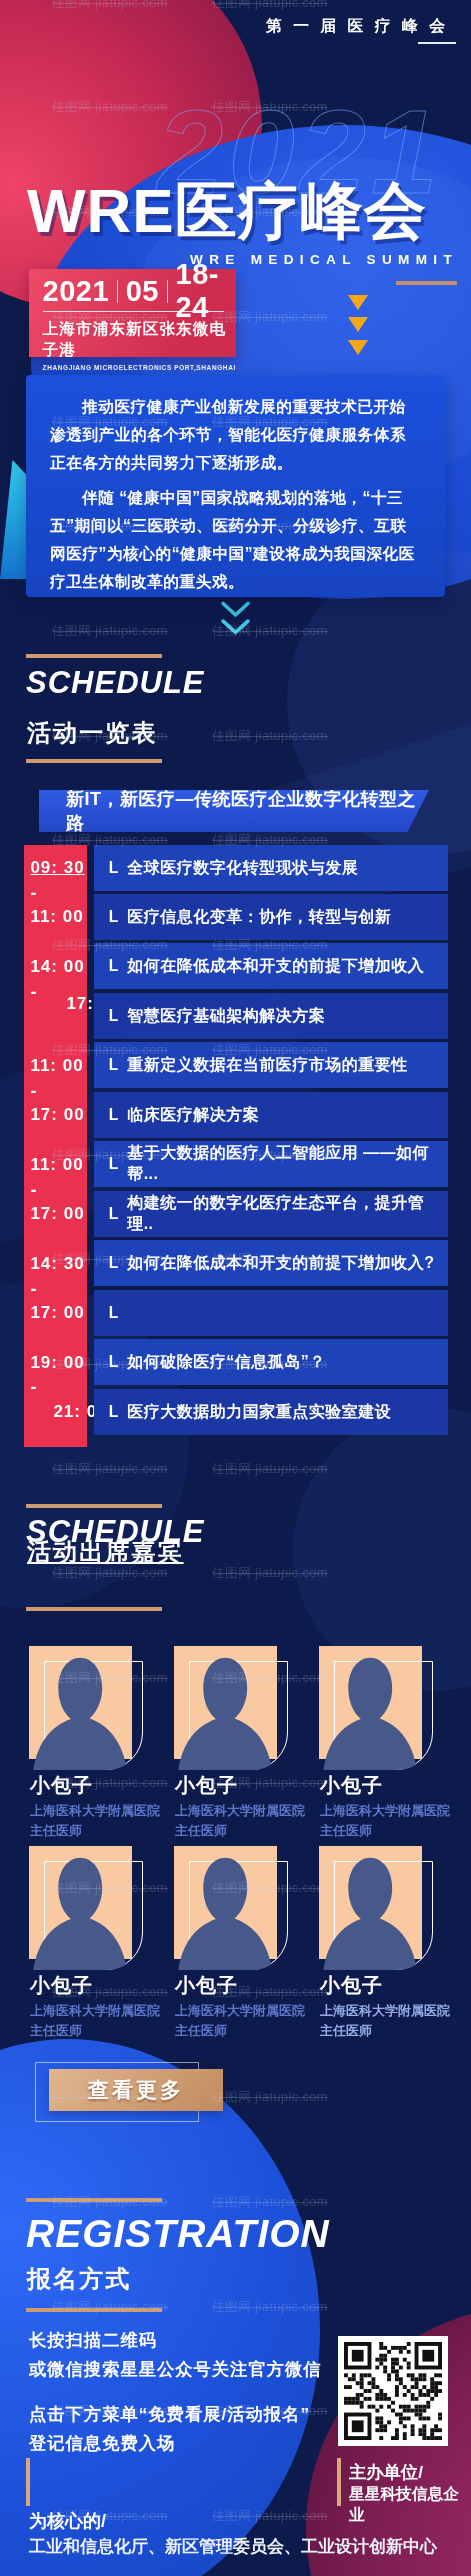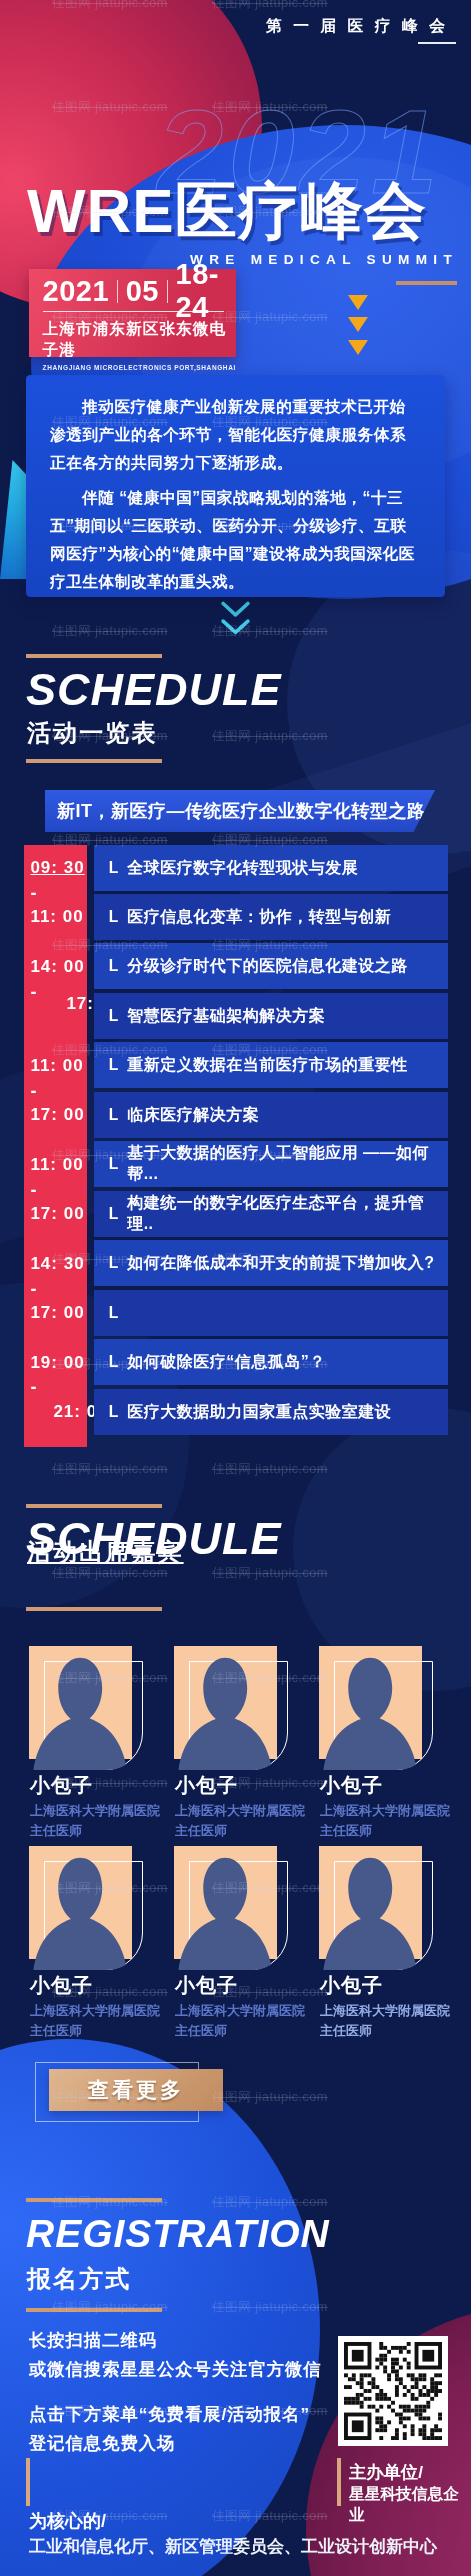--- a/index.html
+++ b/index.html
@@ -54,29 +54,29 @@
   
   .intro-panel{left:26px;top:375px;width:419px;height:222px;z-index:10;border-radius:4.2px;
       background:linear-gradient(180deg,#1c50dc 0%,#1644c2 100%);
       padding:18px 24px 0 24px;box-sizing:border-box;box-shadow:0 6.3px 15.7px rgba(5,15,60,0.35);}
   .intro-panel p{margin:0;font-size:15.7px;line-height:28px;font-weight:600;text-indent:32px;letter-spacing:0.5px;}
   .intro-panel p + p{margin-top:7.3px;}
   .chevrons{left:220px;top:600px;z-index:10;}
 
   
   .sec-line{position:absolute;left:26px;width:136px;height:4.2px;background:#cf9b72;z-index:10;}
-  .sec-en{position:absolute;left:26px;font-size:45px;line-height:1;font-weight:900;font-style:italic;
+  .sec-en{position:absolute;left:26px;font-size:31px;line-height:1;font-weight:900;font-style:italic;
       letter-spacing:1px;z-index:10;}
   .sec-cn{position:absolute;left:27px;font-size:24px;font-weight:bold;letter-spacing:2.1px;z-index:10;}
 
   
-  .table-banner{left:45px;top:790px;width:390px;height:42px;z-index:10;
+  .table-banner{left:39px;top:790px;width:390px;height:42px;z-index:10;
       background:linear-gradient(180deg,#2f5ae2,#2348c6);
       clip-path:polygon(0 0,100% 0,94.5% 100%,0 100%);
-      display:flex;align-items:center;padding-left:12px;box-sizing:border-box;
+      display:flex;align-items:center;padding-left:27px;box-sizing:border-box;
       font-size:18px;font-weight:bold;letter-spacing:0.5px;}
   .time-col{left:23.6px;top:845px;width:63px;height:602px;background:#ea3150;z-index:10;}
   .time{position:absolute;left:0;width:63px;height:46px;display:flex;align-items:center;
       padding-left:6.8px;box-sizing:border-box;font-size:17px;font-weight:bold;letter-spacing:1px;}
   .dash{position:absolute;left:6.8px;height:21px;font-size:18px;font-weight:bold;}
   .t-row{position:absolute;left:94px;width:354px;height:46px;z-index:10;display:flex;align-items:center;
       padding-left:14.7px;box-sizing:border-box;font-size:16px;font-weight:600;letter-spacing:0.5px;}
   .t-row.even{background:#1e42b8;}
   .t-row.odd{background:#1a37a4;}
   .bullet{font-weight:bold;margin-right:8.4px;font-size:15.7px;}
@@ -193,21 +193,21 @@
   <div class="t-row even" style="top:845px;">
       <span class="bullet">L</span>
       <span>全球医疗数字化转型现状与发展</span>
     </div>
   <div class="t-row odd" style="top:894px;">
       <span class="bullet">L</span>
       <span>医疗信息化变革：协作，转型与创新</span>
     </div>
   <div class="t-row even" style="top:943px;">
       <span class="bullet">L</span>
-      <span>分级诊疗时代下的医院信息化建设之路</span>
+      <span>如何在降低成本和开支的前提下增加收入</span>
     </div>
   <div class="t-row odd" style="top:993px;">
       <span class="bullet">L</span>
       <span>智慧医疗基础架构解决方案</span>
     </div>
   <div class="t-row even" style="top:1042px;">
       <span class="bullet">L</span>
       <span>重新定义数据在当前医疗市场的重要性</span>
     </div>
   <div class="t-row odd" style="top:1092px;">

